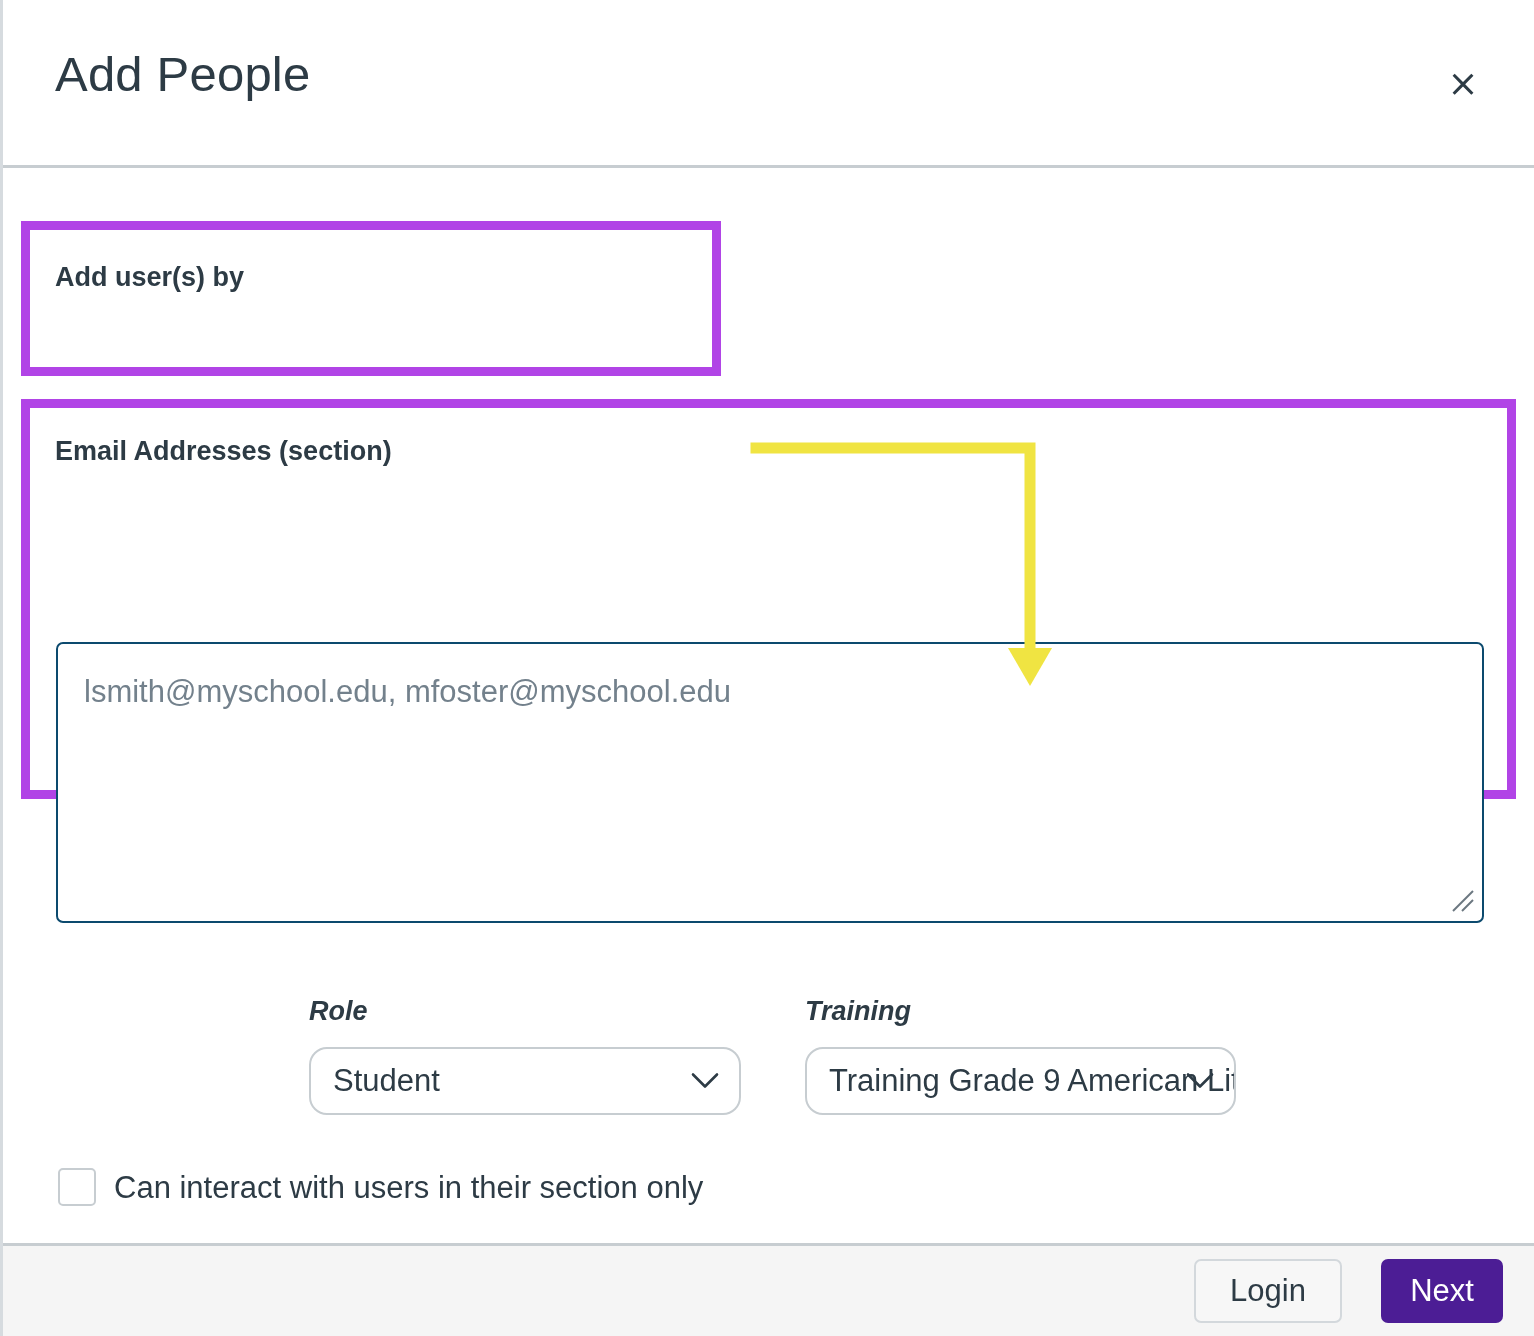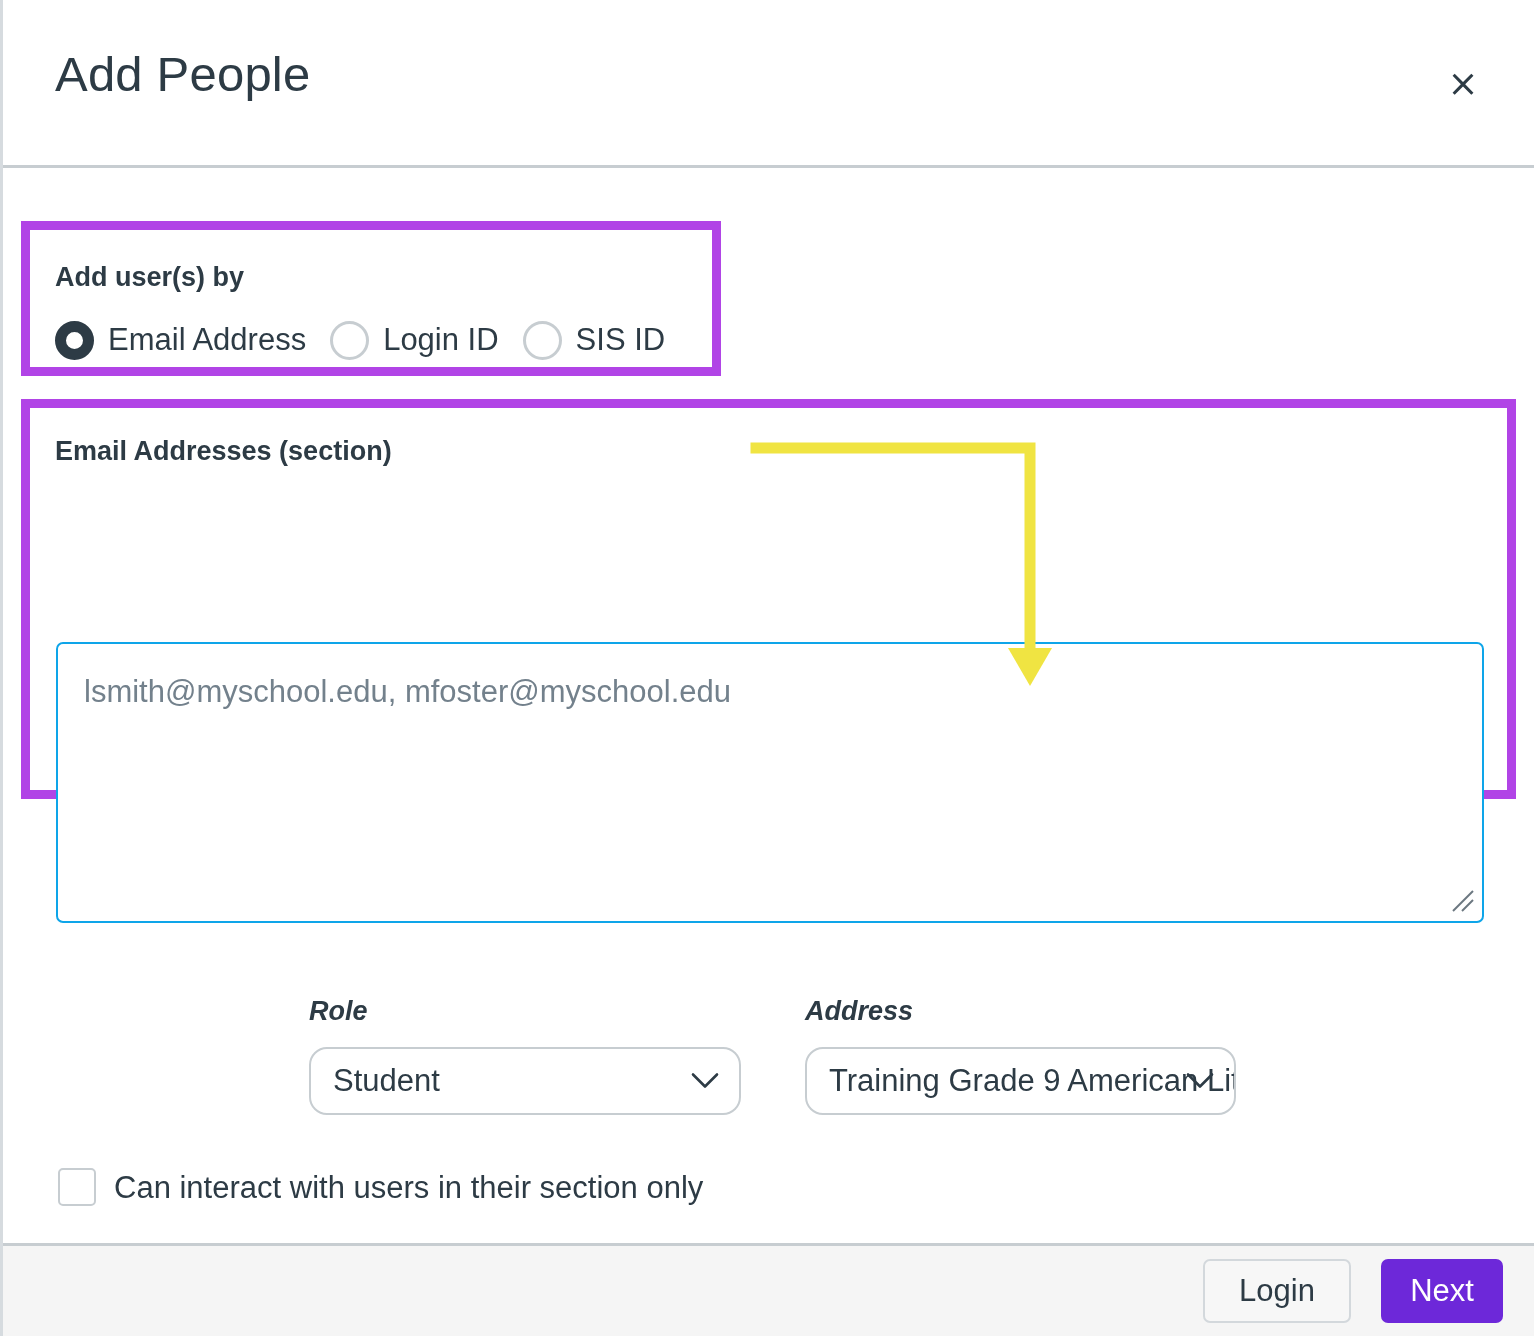--- a/index.html
+++ b/index.html
@@ -138,21 +138,21 @@
     left: 52px;
     top: 270px;
   }
   .email-textarea {
     position: absolute;
     left: 53px;
     top: 474px;
     width: 1428px;
     height: 281px;
     box-sizing: border-box;
-    border: 2px solid #0ea5e9;
+    border: 2px solid #0c4a6e;
     border-radius: 7px;
     background: #ffffff;
     padding: 27px 26px;
     font-family: "Liberation Sans", sans-serif;
     font-size: 31px;
     color: #2d3b45;
     resize: none;
     outline: none;
     line-height: 1.35;
   }
@@ -281,24 +281,25 @@
     padding: 0 26px;
   }
   .btn-cancel {
     background: #f7f7f7;
     border: 2px solid #d3d8dc;
     color: #2d3b45;
     min-width: 148px;
     margin-right: 30px;
   }
   .btn-next {
-    background: #6d28d9;
+    background: #4c1d95;
     border: none;
     color: #ffffff;
     min-width: 122px;
+    margin-left: 9px;
   }
 </style>
 </head>
 <body>
 
 <div class="dialog">
 
   <div class="dialog-header">
     <div class="dialog-title">Add People</div>
     <button class="close-button">
@@ -308,54 +309,40 @@
 
   <div class="dialog-body">
 
     <div class="highlight-box" id="hl-radio"></div>
     <div class="highlight-box" id="hl-email"></div>
 
     <div class="addby-group">
       <div class="field-label addby-label">Add user(s) by</div>
     </div>
 
-    <div class="radio-row">
-      <label class="radio-option">
-        <span class="radio-mark checked"></span>
-        <span class="radio-text">Email Address</span>
-      </label>
-      <label class="radio-option">
-        <span class="radio-mark"></span>
-        <span class="radio-text">Login ID</span>
-      </label>
-      <label class="radio-option">
-        <span class="radio-mark"></span>
-        <span class="radio-text">SIS ID</span>
-      </label>
-    </div>
 
     <div class="field-label email-label">Email Addresses (section)</div>
     <textarea class="email-textarea" placeholder="lsmith@myschool.edu, mfoster@myschool.edu" style=""></textarea>
     <svg class="resize-handle" viewBox="0 0 28 28">
       <line x1="4" y1="24" x2="24" y2="4" stroke="#6b7780" stroke-width="2"></line>
       <line x1="13" y1="24" x2="24" y2="13" stroke="#6b7780" stroke-width="2"></line>
     </svg>
 
     <div class="select-group" id="grp-role">
       <div class="field-label select-label">Role</div>
       <div class="select-control">
         <span class="select-value">Student</span>
         <svg class="select-chevron" viewBox="0 0 28 17">
           <polyline points="2,2 14,14 26,2" fill="none" stroke="#2d3b45" stroke-width="2.6" stroke-linecap="round" stroke-linejoin="round"></polyline>
         </svg>
       </div>
     </div>
 
     <div class="select-group" id="grp-section">
-      <div class="field-label select-label">Address</div>
+      <div class="field-label select-label">Training</div>
       <div class="select-control">
         <span class="select-value">Training Grade 9 American Literature</span>
         <svg class="select-chevron" viewBox="0 0 28 17">
           <polyline points="2,2 14,14 26,2" fill="none" stroke="#2d3b45" stroke-width="2.6" stroke-linecap="round" stroke-linejoin="round"></polyline>
         </svg>
       </div>
     </div>
 
     <label class="checkbox-row">
       <span class="checkbox-mark"></span>

